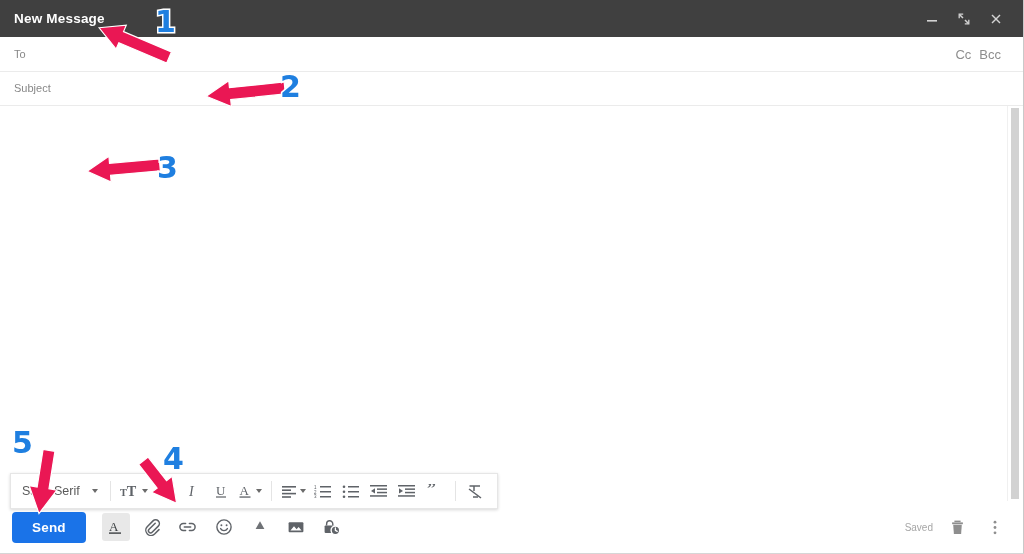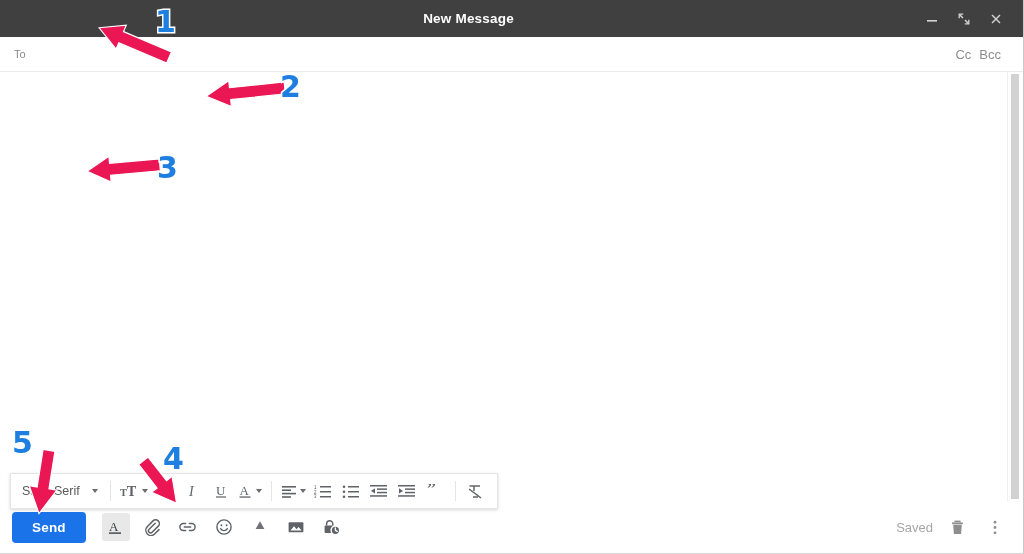--- a/index.html
+++ b/index.html
@@ -31,21 +31,20 @@
   
   .compose-header {
     height: 37px;
     background: #404040;
     color: #ffffff;
     display: flex;
     align-items: center;
     padding: 0 12px 0 14px;
     flex: 0 0 auto;
     box-sizing: border-box;
-    text-align: center;
   }
   .compose-title {
     font-size: 13.5px;
     font-weight: bold;
     letter-spacing: .2px;
     flex: 1 1 auto;
     line-height: 1;
   }
   .header-actions {
     display: flex;
@@ -212,21 +211,21 @@
   .bic svg { display:block; }
   .bottom-right {
     margin-left: auto;
     display: flex;
     align-items: center;
     gap: 10px;
     padding-right: 4px;
   }
   .saved-label {
     color: #a6a6a6;
-    font-size: 13px;
+    font-size: 10px;
   }
 
   
   .anno {
     position: absolute;
     z-index: 40;
     pointer-events: none;
   }
   .anno svg { display:block; overflow: visible; }
   .anno-num {
@@ -273,20 +272,23 @@
   </div>
 
   <div class="field-row">
     <div class="field-label">To</div>
     <div class="ccbcc">
       <span>Cc</span>
       <span>Bcc</span>
     </div>
   </div>
 
+  <div class="field-row subject">
+    <div class="field-label">Subject</div>
+  </div>
 
   <div class="body-wrap">
     <div class="body-area"></div>
     <div class="scroll-track">
       <div class="scroll-thumb"></div>
     </div>
   </div>
 
   <div class="format-toolbar">
 

